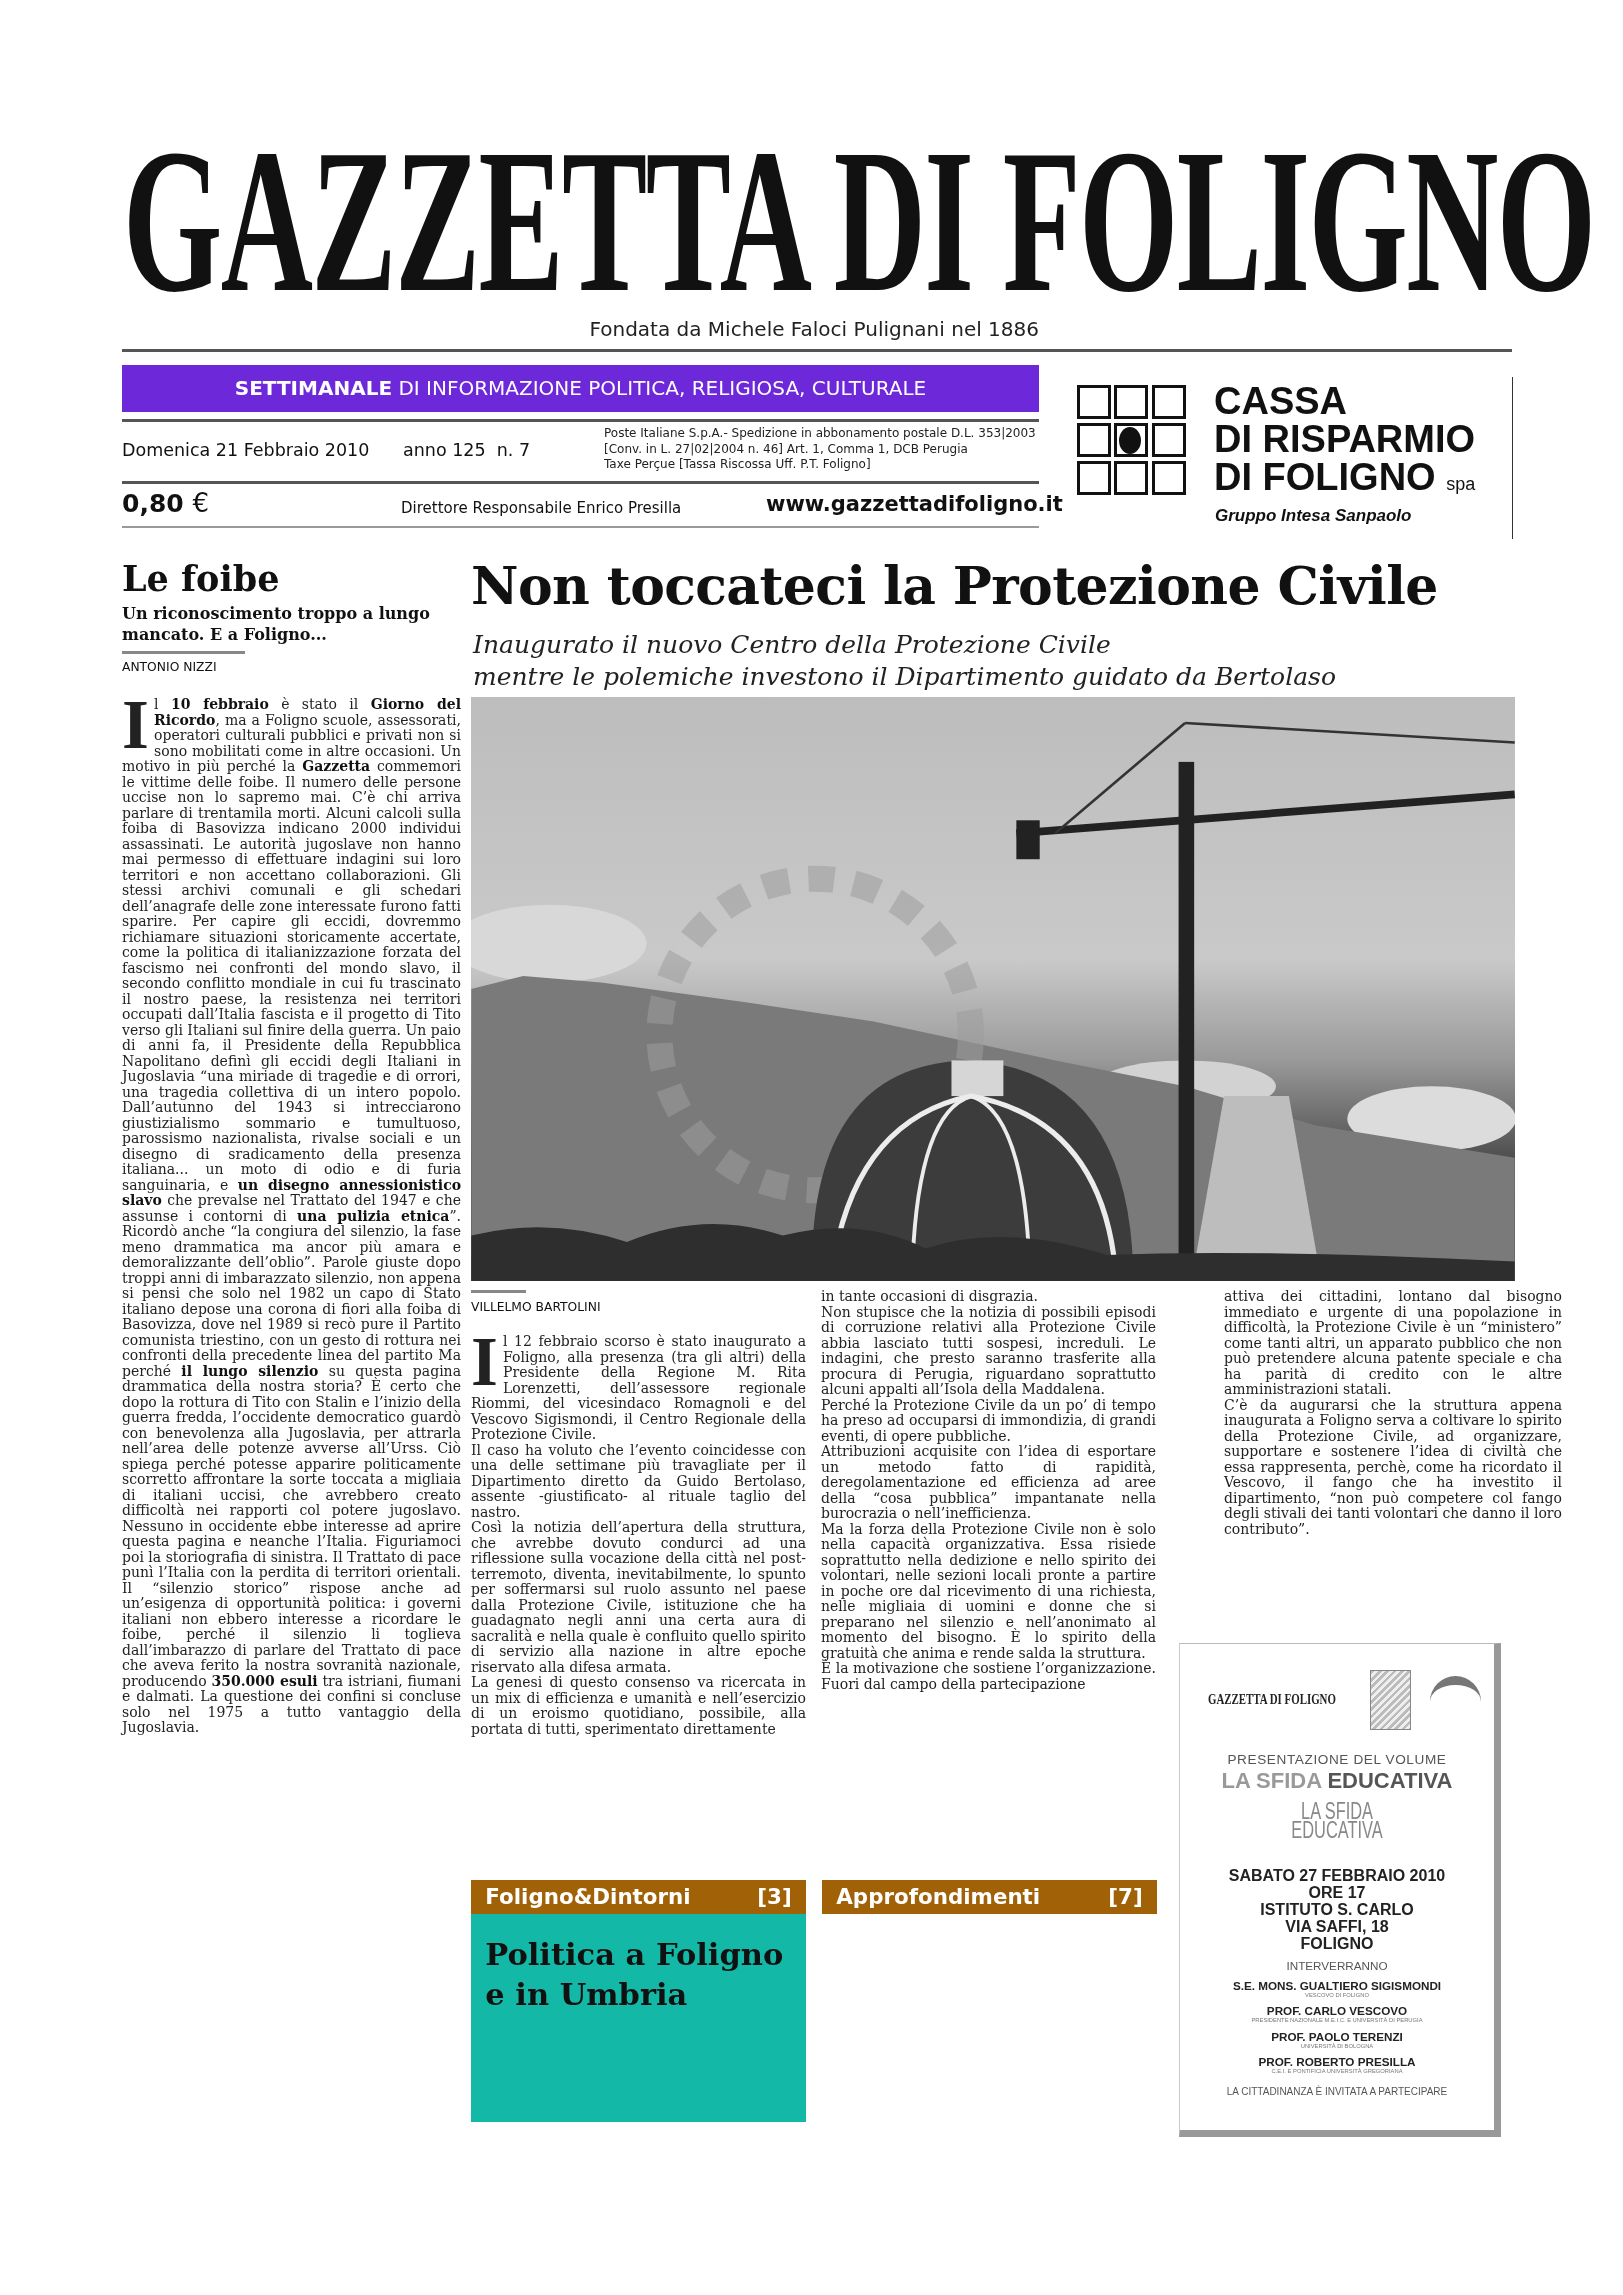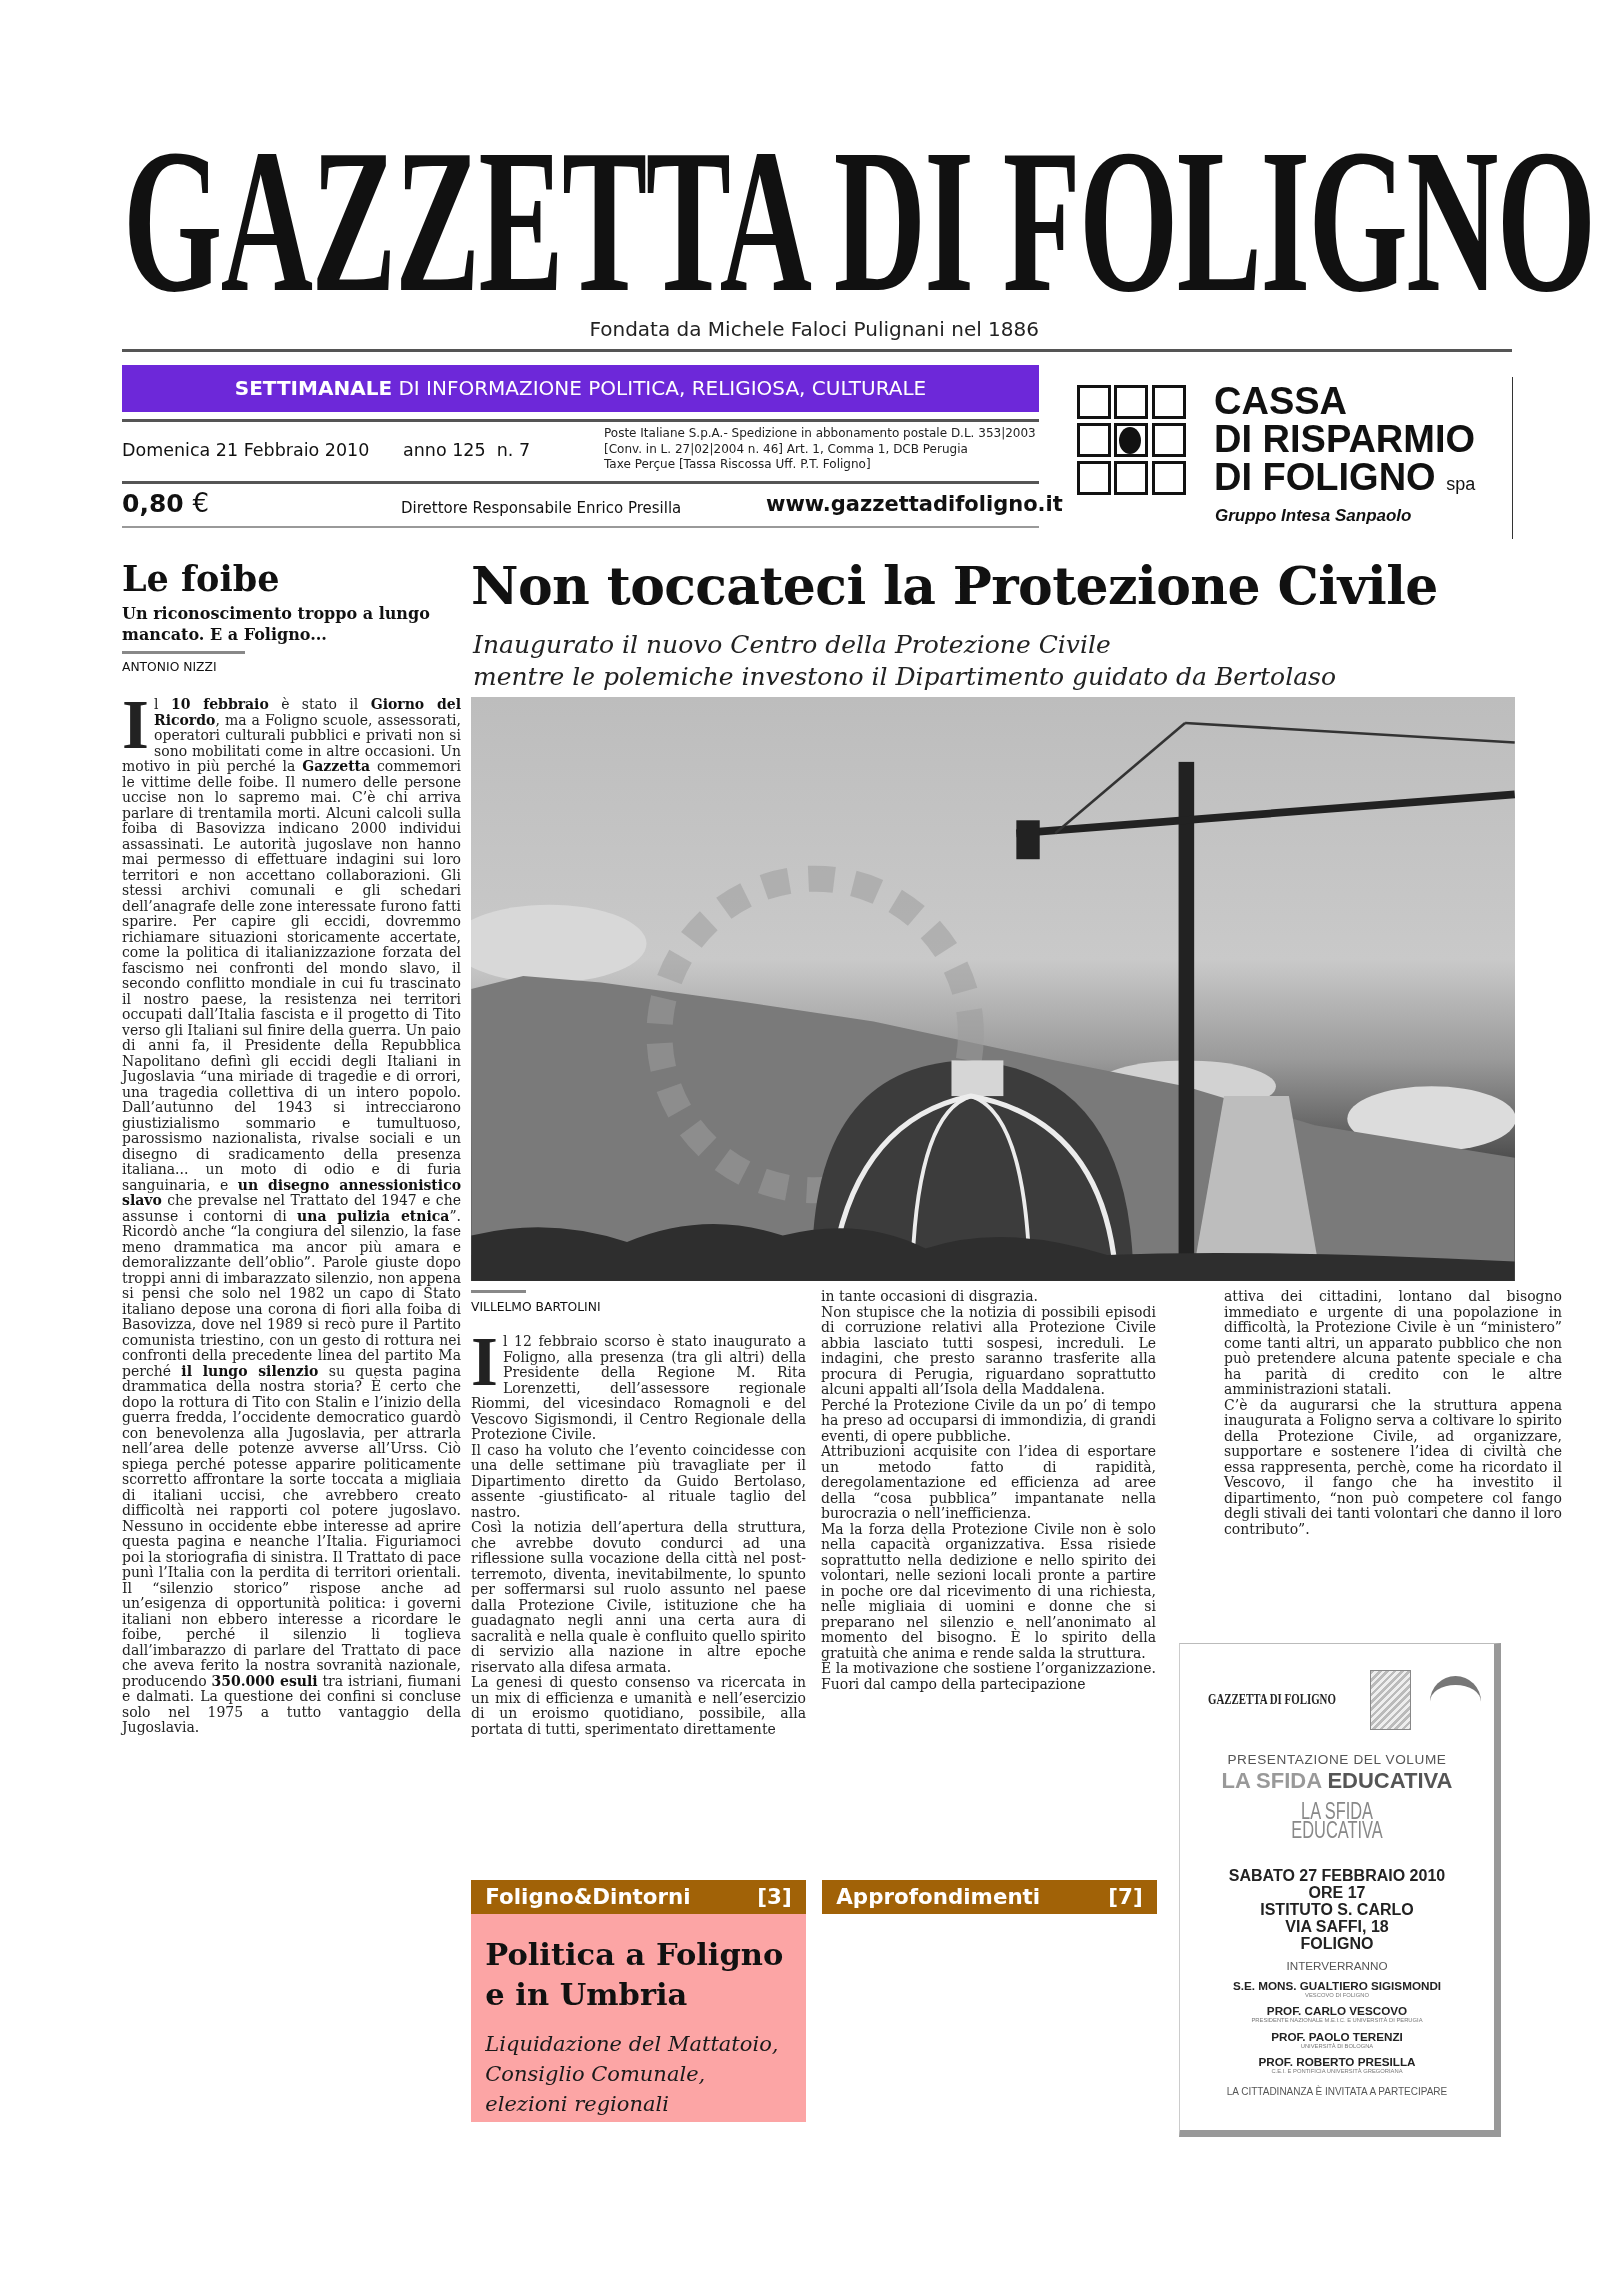--- a/index.html
+++ b/index.html
@@ -55,21 +55,21 @@
   #photo { left:471px; top:697px; width:1044px; height:584px; overflow:hidden; background:linear-gradient(#bdbdbd 0%, #c9c9c9 45%, #9a9a9a 62%, #4a4a4a 80%, #3a3a3a 100%); }
   #main-author { left:471px; top:1300px; font-family:"DejaVu Sans", sans-serif; font-size:12.3px; }
   #main-rule { left:471px; top:1290px; width:55px; height:3.2px; background:#888; }
   #col1 { left:471px; top:1334px; width:335px; }
   #col2 { left:821px; top:1289px; width:335px; }
   #col3 { left:1224px; top:1289px; width:338px; }
   .para { margin:0; }
 
   
   .sec-head { height:34px; background:#a16207; color:#fff; font-family:"DejaVu Sans", sans-serif; font-weight:bold; font-size:21.4px; line-height:34px; padding:0 14.3px; display:flex; justify-content:space-between; }
-  .sec-body { background:#fca5a5; padding:19.5px 13px 0 14.3px; box-sizing:border-box; }
+  .sec-body { background:#14b8a6; padding:19.5px 13px 0 14.3px; box-sizing:border-box; }
   .sec-title { font-family:"DejaVu Serif", serif; font-weight:bold; line-height:40px; color:#111; }
   .sec-sub { font-family:"DejaVu Serif", serif; font-style:italic; font-size:21px; line-height:30px; color:#1a1a1a; margin-top:15.6px; }
   #box1 { left:471px; top:1880px; width:335px; }
   #box1 .sec-body { height:208px; }
   #box1 .sec-title { font-size:30.5px; }
   #box2 { left:822px; top:1880px; width:335px; }
   #box2 .sec-body { height:208px; }
   #box2 .sec-title { font-size:35px; line-height:45px; }
   #box2 .sec-sub { margin-top:3.9px; }
 
@@ -201,25 +201,20 @@
   <p class="para">C’è da augurarsi che la struttura appena inaugurata a Foligno serva a coltivare lo spirito della Protezione Civile, ad organizzare, supportare e sostenere l’idea di civiltà che essa rappresenta, perchè, come ha ricordato il Vescovo, il fango che ha investito il dipartimento, “non può competere col fango degli stivali dei tanti volontari che danno il loro contributo”.</p>
 </div>
 
 <div id="box1" class="abs">
   <div class="sec-head">
       <span>Foligno&amp;Dintorni</span>
       <span>[3]</span>
     </div>
   <div class="sec-body">
     <div class="sec-title">Politica a Foligno e in Umbria</div>
-    <div class="sec-sub">
-      <div>Liquidazione del Mattatoio,</div>
-      <div>Consiglio Comunale,</div>
-      <div>elezioni regionali</div>
-    </div>
   </div>
 </div>
 <div id="box2" class="abs">
   <div class="sec-head">
       <span>Approfondimenti</span>
       <span>[7]</span>
     </div>
 </div>
 
 <div id="ad" class="abs">

